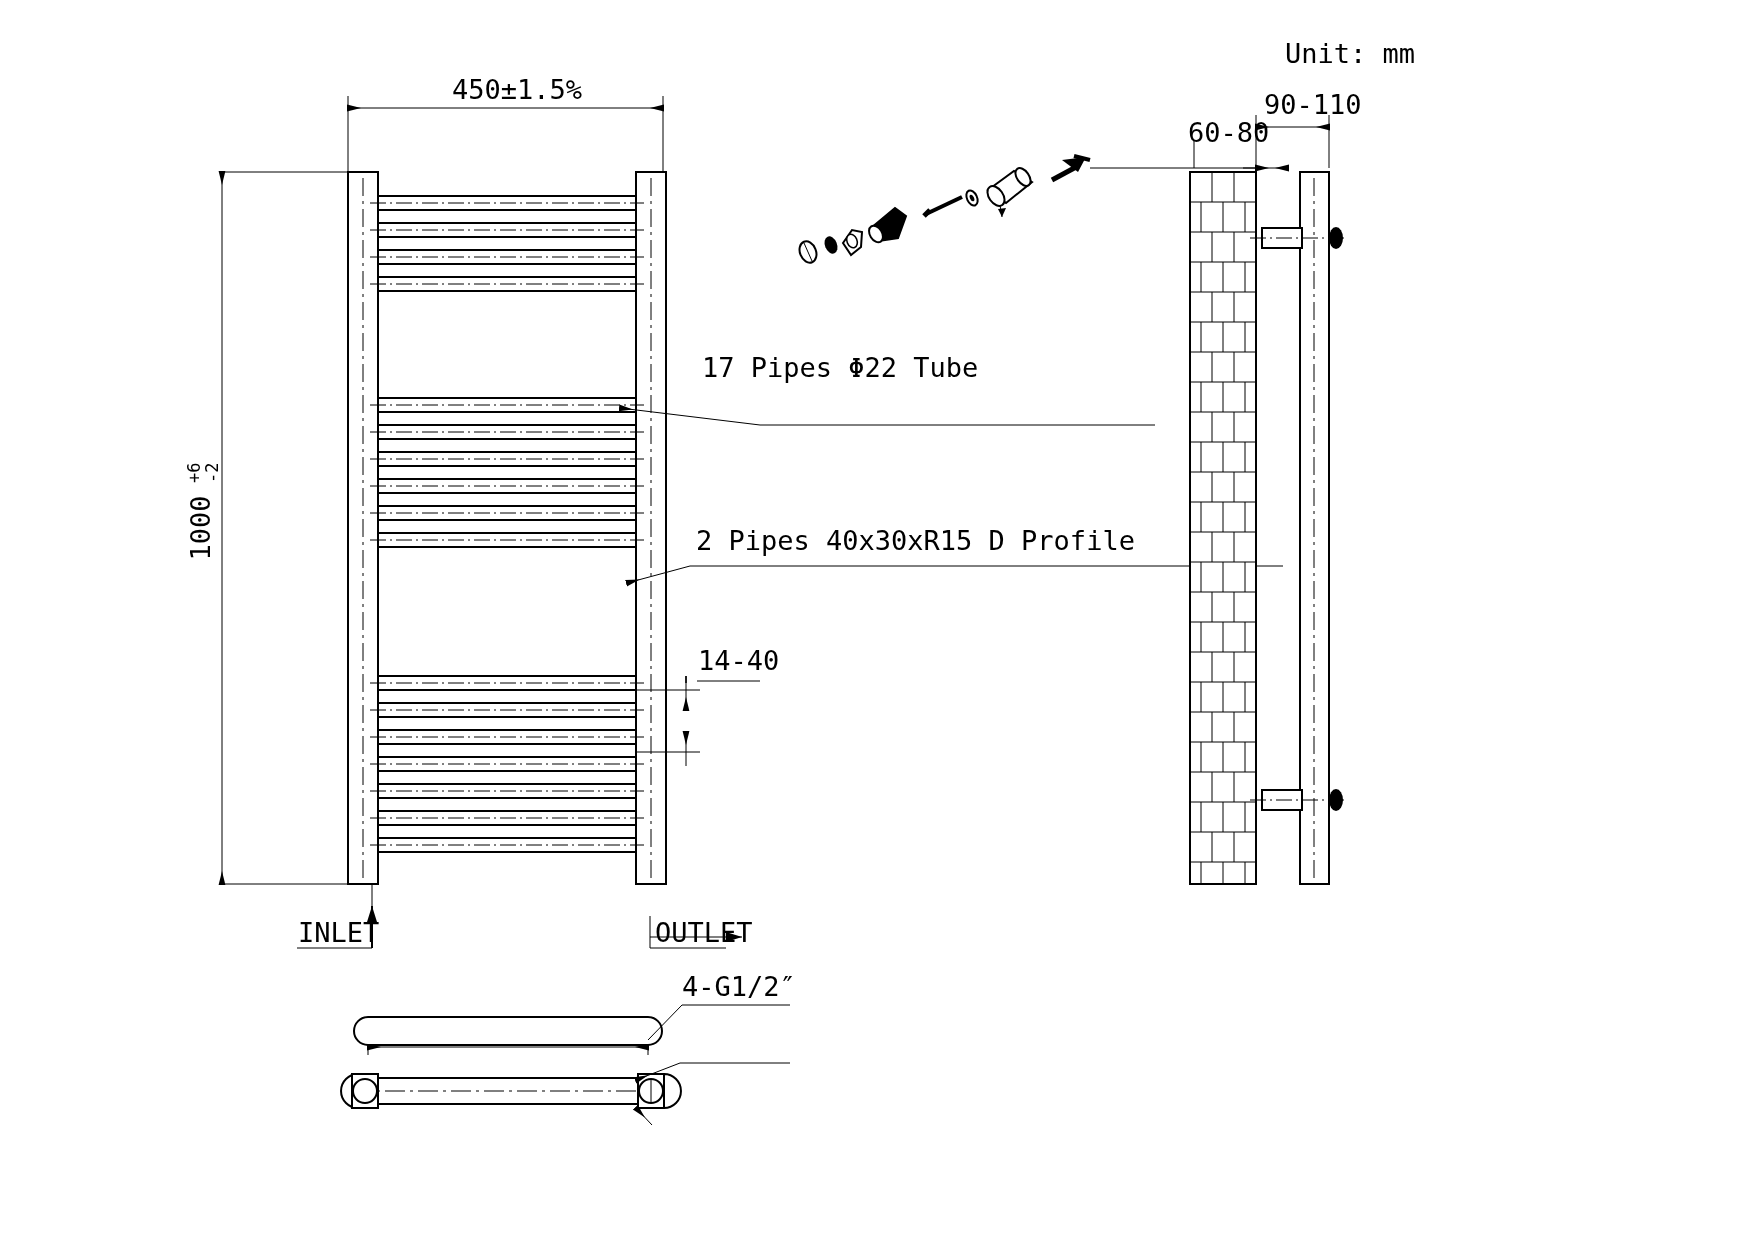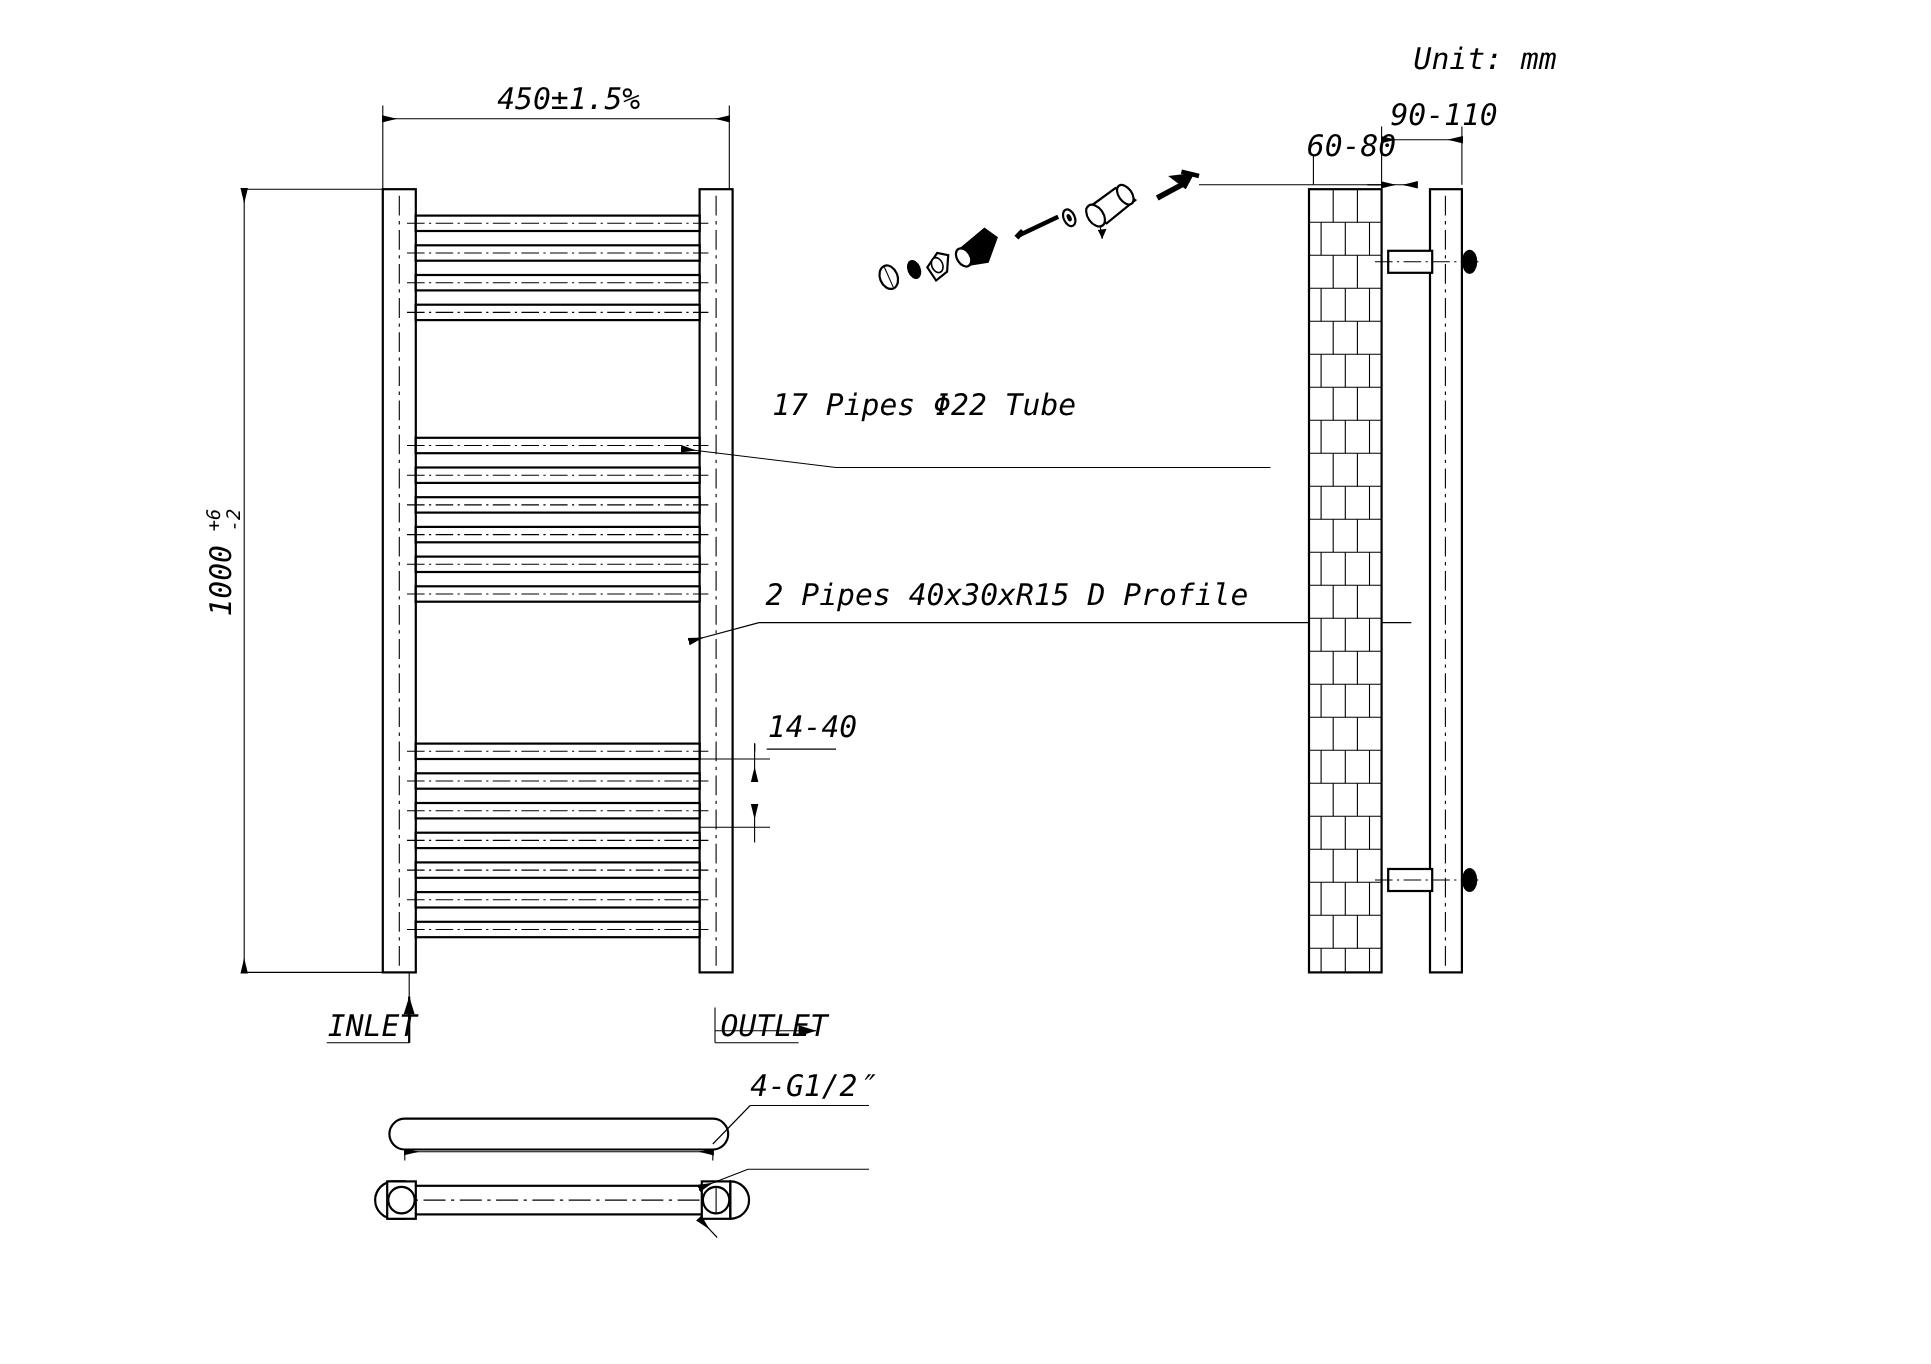--- a/index.html
+++ b/index.html
@@ -1,18 +1,18 @@
 <!DOCTYPE html>
 <html><head>
 <meta charset="utf-8">
 <style>
   html,body{margin:0;padding:0;background:#ffffff;}
   body{width:1755px;height:1240px;overflow:hidden;
        font-family:"DejaVu Sans Mono", monospace;}
-  #sheet{position:relative;width:1653px;height:1240px;background:#eab308;font-style:italic;}
+  #sheet{position:relative;width:1653px;height:1240px;background:#eab308;}
   svg{display:block;}
   .lbl{fill:#000;font-family:"DejaVu Sans Mono", monospace;font-size:27px;}
   .lbl-sm{fill:#000;font-family:"DejaVu Sans Mono", monospace;font-size:17px;}
   text{dominant-baseline:alphabetic;}
 </style>
 </head>
 <body>
 
 <div id="sheet">
 <svg width="1755" height="1240" viewBox="0 0 1755 1240">

